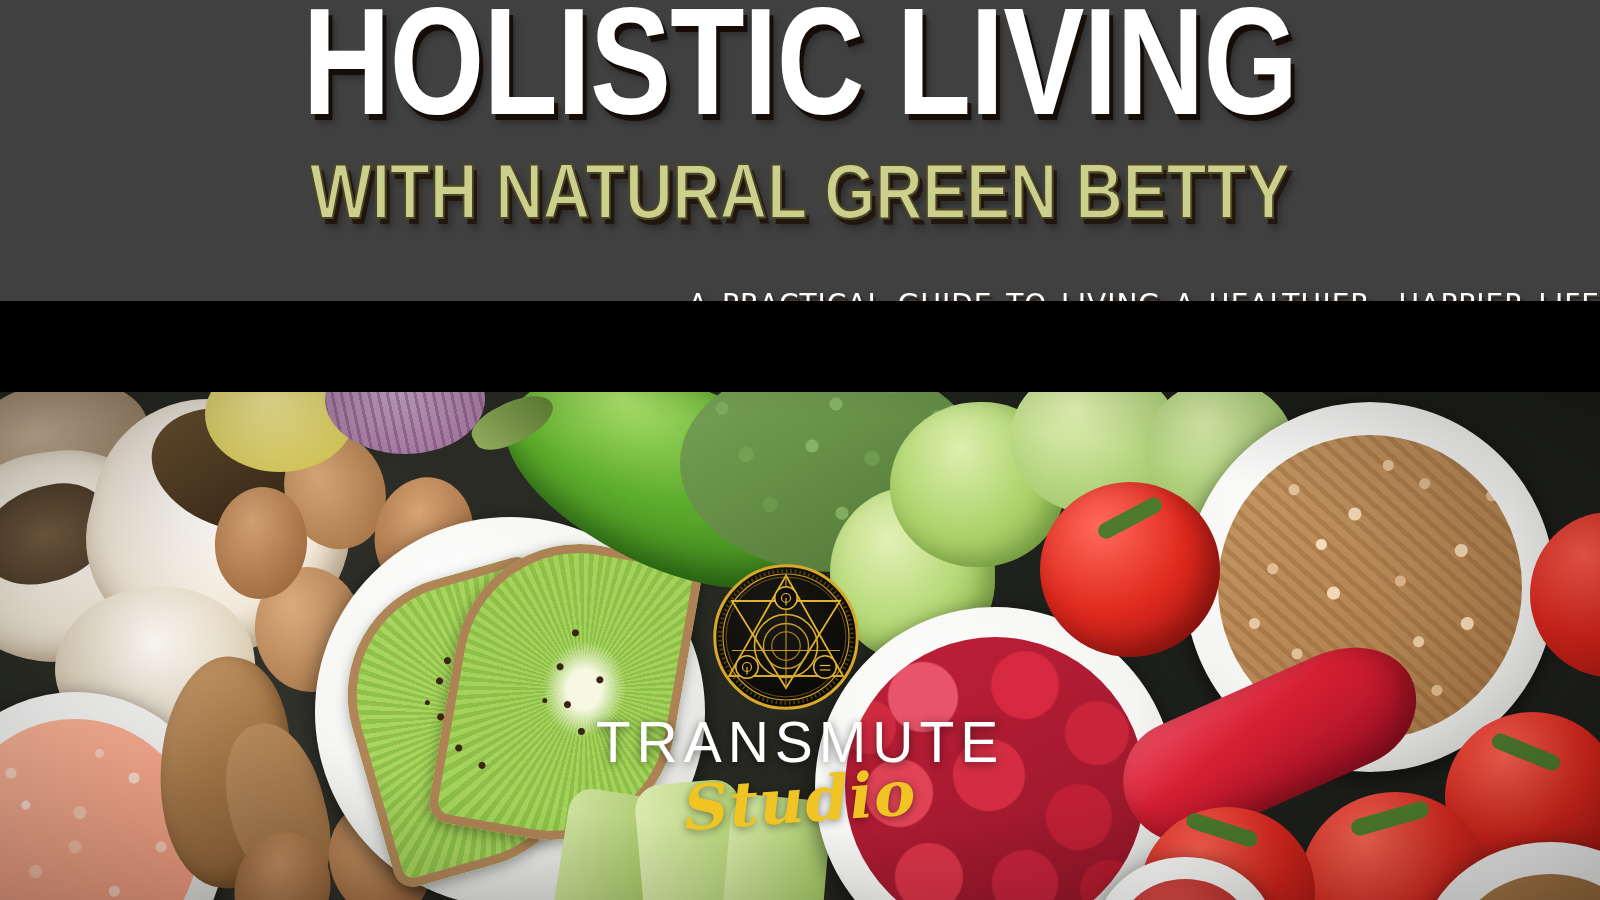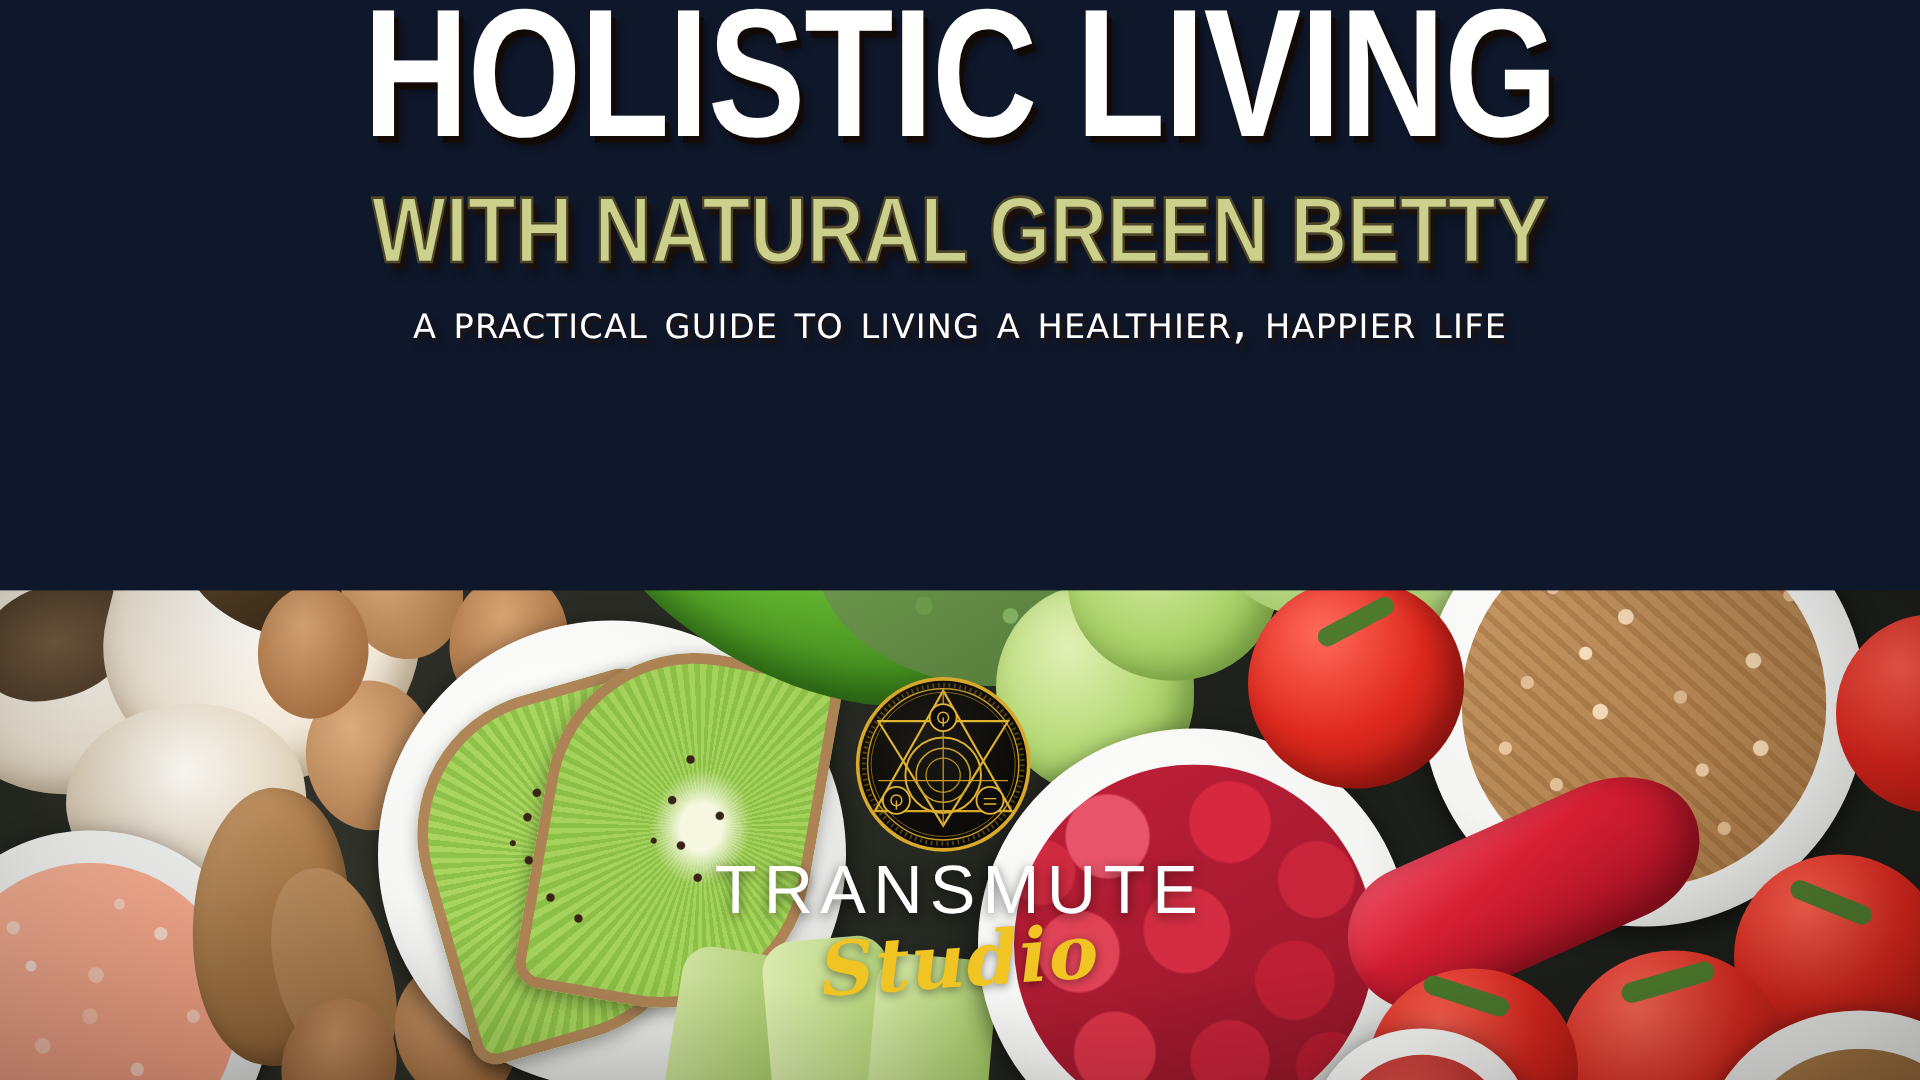--- a/index.html
+++ b/index.html
@@ -4,22 +4,22 @@
 <title>Holistic Living — Book Cover Banner</title>
 <style>
   * { margin:0; padding:0; box-sizing:border-box; }
   html,body { width:1600px; height:900px; overflow:hidden; background:#000; }
   body { font-family:"Liberation Sans", sans-serif; }
 
   #stage { position:relative; width:1600px; height:900px; overflow:hidden; }
 
   
   #banner{
-    position:absolute; left:0; top:0; width:1600px; height:492px;
-    background:#0f172a; overflow:hidden; z-index:20;
+    position:absolute; left:0; top:0; width:1600px; height:301px;
+    background:#404040; overflow:hidden; z-index:20;
   }
 
   #title{
     position:absolute; left:0; top:-14px; width:1600px;
     text-align:center;
     font-family:"Liberation Sans","DejaVu Sans",sans-serif;
     font-weight:700; font-size:152px; line-height:150px;
     letter-spacing:-1px;
     color:#FFFFFF;
     transform:scaleX(0.80); transform-origin:50% 0;
@@ -43,21 +43,21 @@
   .tagline{
     position:absolute; left:0; width:1600px; text-align:center;
     font-family:"DejaVu Sans","Liberation Sans",sans-serif;
     font-weight:400; font-size:40px; line-height:52px;
     letter-spacing:1px;
     color:#FFFFFF;
     text-shadow: 3px 4px 0 rgba(40,20,8,.55), 5px 6px 6px rgba(0,0,0,.25);
     white-space:nowrap;
     font-variant:small-caps;
   }
-  #tagline1{ top:243px; }
+  #tagline1{ top:274px;text-align:right; }
   #tagline2{ top:314px; }
 
   
   #photo{
     position:absolute; left:0; top:392px; width:1600px; height:508px;
     background:#23261f; overflow:hidden; z-index:5;
   }
   #photo .f{ position:absolute; }
 
   

